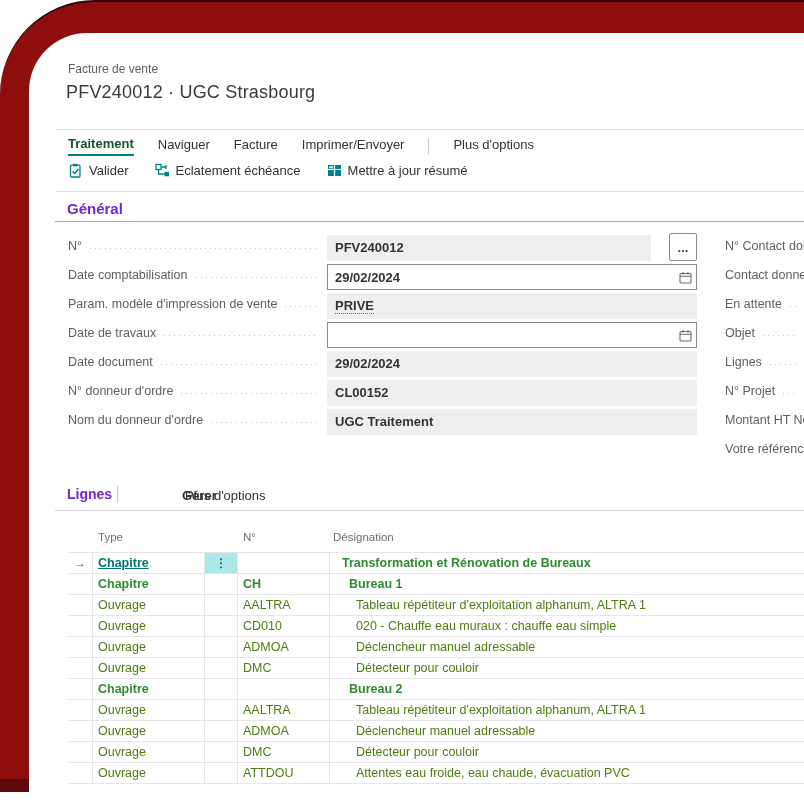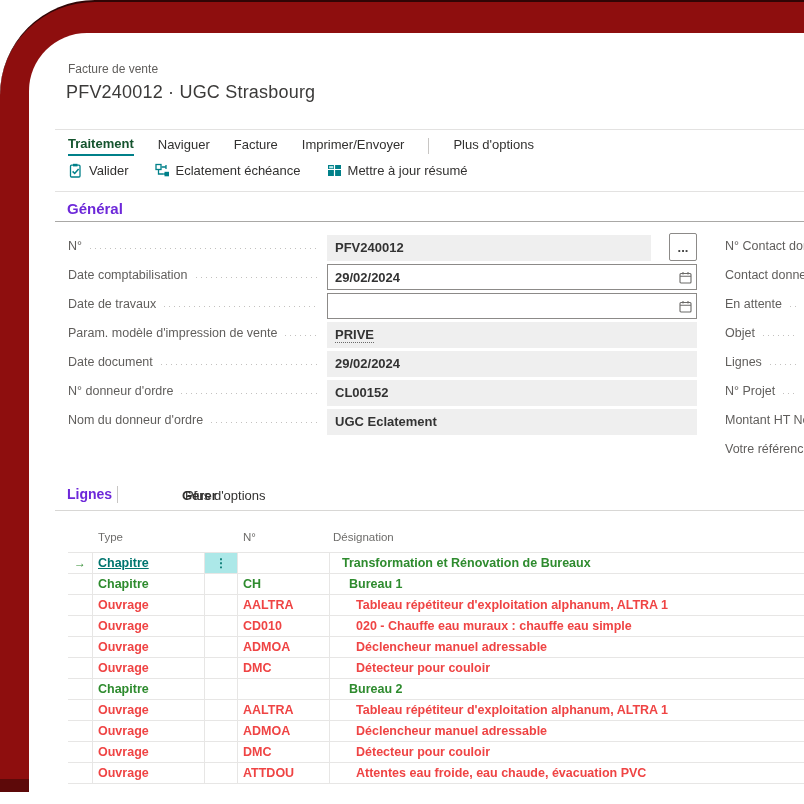--- a/index.html
+++ b/index.html
@@ -72,21 +72,21 @@
   .lines-table { position:absolute; left:68px; top:552px; right:0; height:233px; overflow:hidden;
     border-top:1px solid #e7e6e5; }
   .trow { display:grid; grid-template-columns:25px 112px 33px 92px 1fr; height:21px;
     border-bottom:1px solid #e7e6e5; font-size:12.5px; }
   .tcell { display:flex; align-items:center; overflow:hidden; white-space:nowrap; }
   .tcell:not(.designation) { border-right:1px solid #e7e6e5; }
   .tcell.gutter { justify-content:center; color:#5f5e5c; font-size:12px; }
   .tcell.type { padding-left:5px; }
   .tcell.no { padding-left:5px; }
   .tcell.designation { padding-left:12px;text-align:center; }
-  .trow.ouvrage .tcell span { color:#ef4444;font-weight:bold; }
+  .trow.ouvrage .tcell span { color:#4d7c0f; }
   .trow.chapitre .tcell span { color:#2e8b2e; font-weight:700; }
   .trow.selected .type span { color:#00756f; text-decoration:underline; }
   .tcell.dots { justify-content:center; }
   .tcell.dots-sel { background:#ace8e8; color:#00756f; font-weight:700; font-size:12px; cursor:pointer; }
 </style>
 </head>
 <body>
 
 <div class="frame-corner"></div>
 <div class="frame-top"></div>
@@ -164,41 +164,41 @@
       </div>
       <div class="fzone">
         <div class="fwrap"><input class="finput" value="29/02/2024" style=""><span class="cal-icon"><svg width="13" height="13" viewBox="0 0 13 13">
               <rect x="1" y="2.5" width="11" height="9.5" rx="1" fill="none" stroke="#6b6a68" stroke-width="1.1"></rect>
               <path d="M1 5.3 H12 M4 1 V3.5 M9 1 V3.5" fill="none" stroke="#6b6a68" stroke-width="1.1"></path>
             </svg></span></div>
       </div>
     </div>
     <div class="form-row">
       <div class="flabel">
+        <span class="ltext">Param. modèle d'impression de vente</span>
+        <span class="leader"></span>
+      </div>
+      <div class="fzone">
+        <div class="freadonly"><span class="dotted-underline">PRIVE</span></div>
+      </div>
+    </div>
+    <div class="form-row">
+      <div class="flabel">
         <span class="ltext">Date de travaux</span>
         <span class="leader"></span>
       </div>
       <div class="fzone">
         <div class="fwrap"><input class="finput" style=""><span class="cal-icon"><svg width="13" height="13" viewBox="0 0 13 13">
               <rect x="1" y="2.5" width="11" height="9.5" rx="1" fill="none" stroke="#6b6a68" stroke-width="1.1"></rect>
               <path d="M1 5.3 H12 M4 1 V3.5 M9 1 V3.5" fill="none" stroke="#6b6a68" stroke-width="1.1"></path>
             </svg></span></div>
       </div>
     </div>
     <div class="form-row">
       <div class="flabel">
-        <span class="ltext">Param. modèle d'impression de vente</span>
-        <span class="leader"></span>
-      </div>
-      <div class="fzone">
-        <div class="freadonly"><span class="dotted-underline">PRIVE</span></div>
-      </div>
-    </div>
-    <div class="form-row">
-      <div class="flabel">
         <span class="ltext">Date document</span>
         <span class="leader"></span>
       </div>
       <div class="fzone">
         <div class="freadonly"><span>29/02/2024</span></div>
       </div>
     </div>
     <div class="form-row">
       <div class="flabel">
         <span class="ltext">N° donneur d'ordre</span>
@@ -207,21 +207,21 @@
       <div class="fzone">
         <div class="freadonly"><span>CL00152</span></div>
       </div>
     </div>
     <div class="form-row">
       <div class="flabel">
         <span class="ltext">Nom du donneur d'ordre</span>
         <span class="leader"></span>
       </div>
       <div class="fzone">
-        <div class="freadonly"><span>UGC Eclatement</span></div>
+        <div class="freadonly"><span>UGC Traitement</span></div>
       </div>
     </div>
   </div>
 <div class="form-right">
     <div class="rlabel-row">
       <span class="ltext">N° Contact donne</span>
       <span class="leader"></span>
     </div>
     <div class="rlabel-row">
       <span class="ltext">Contact donneur</span>

